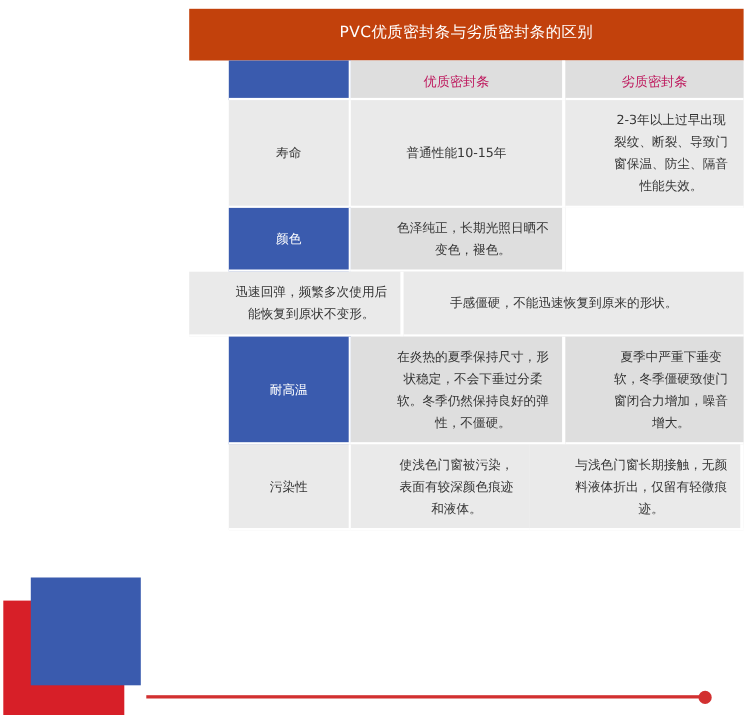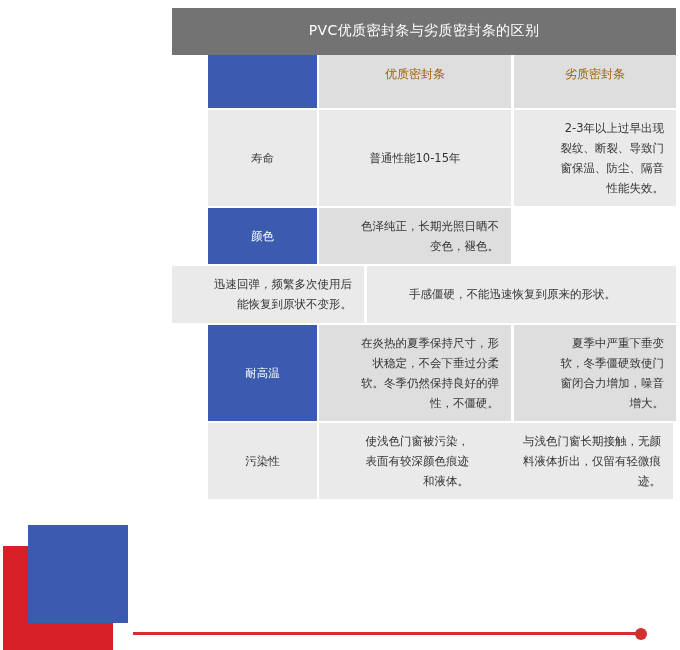--- a/index.html
+++ b/index.html
@@ -17,21 +17,21 @@
 
   
   #comparison-table {
     position: absolute;
     left: 172px;
     top: 8px;
     width: 504px;
   }
 
   .table-title {
-    background: #737373;
+    background: #c2410c;
     color: #ffffff;
     font-size: 14px;
     line-height: 1.4;
     text-align: center;
     padding: 13px 10px 14px 10px;
     letter-spacing: 0.4px;
     box-sizing: border-box;
   }
 
   .table-grid {
@@ -86,33 +86,33 @@
     background: #3A5BAE !important;
     color: #ffffff;
   }
 
   .t-cell.center-text {
     justify-content: center;
   }
 
   .t-cell.left-text {
     justify-content: flex-start;
-    text-align: right;
+    text-align: center;
     padding-left: 42px;
   }
 
   
   .header-row .t-cell {
     background: #DEDEDE;
     font-size: 12px;
     padding-top: 9px;
-    padding-bottom: 23px;
+    padding-bottom: 4px;
     justify-content: center;
     text-align: left;
-    color: #a16207;
+    color: #be185d;
   }
   .header-row .t-cell.label {
     background: #3A5BAE;
   }
 
   
   #deco-red-square {
     position: absolute;
     left: 3px;
     top: 546px;

